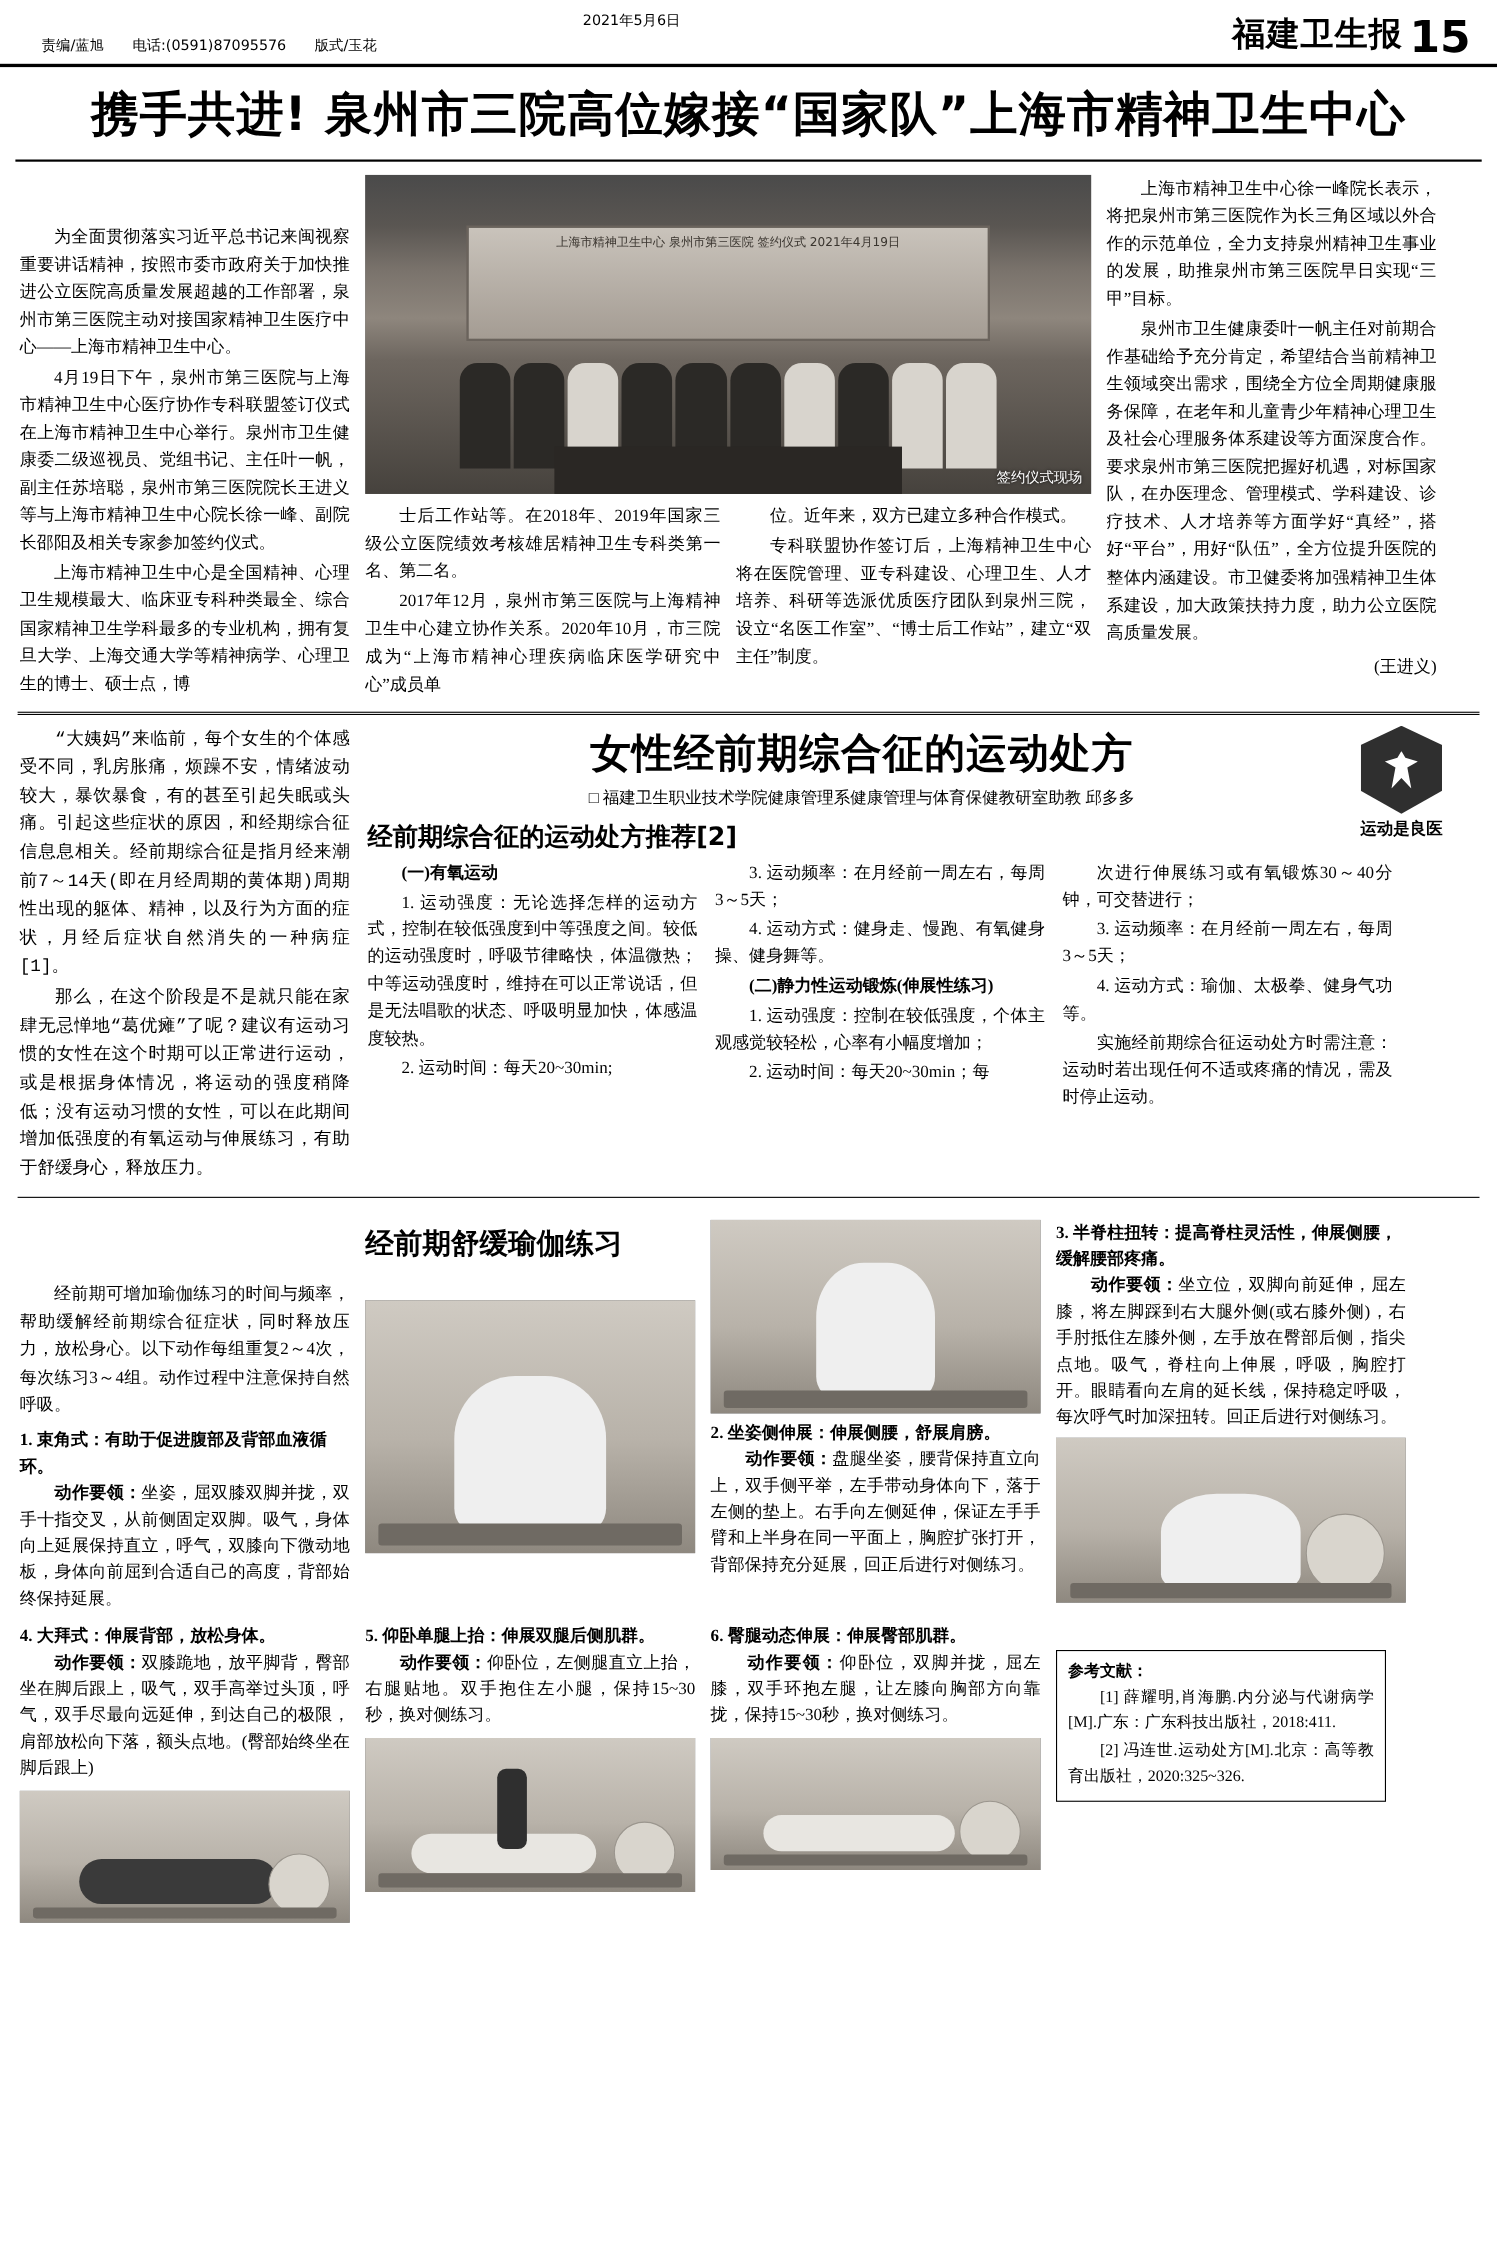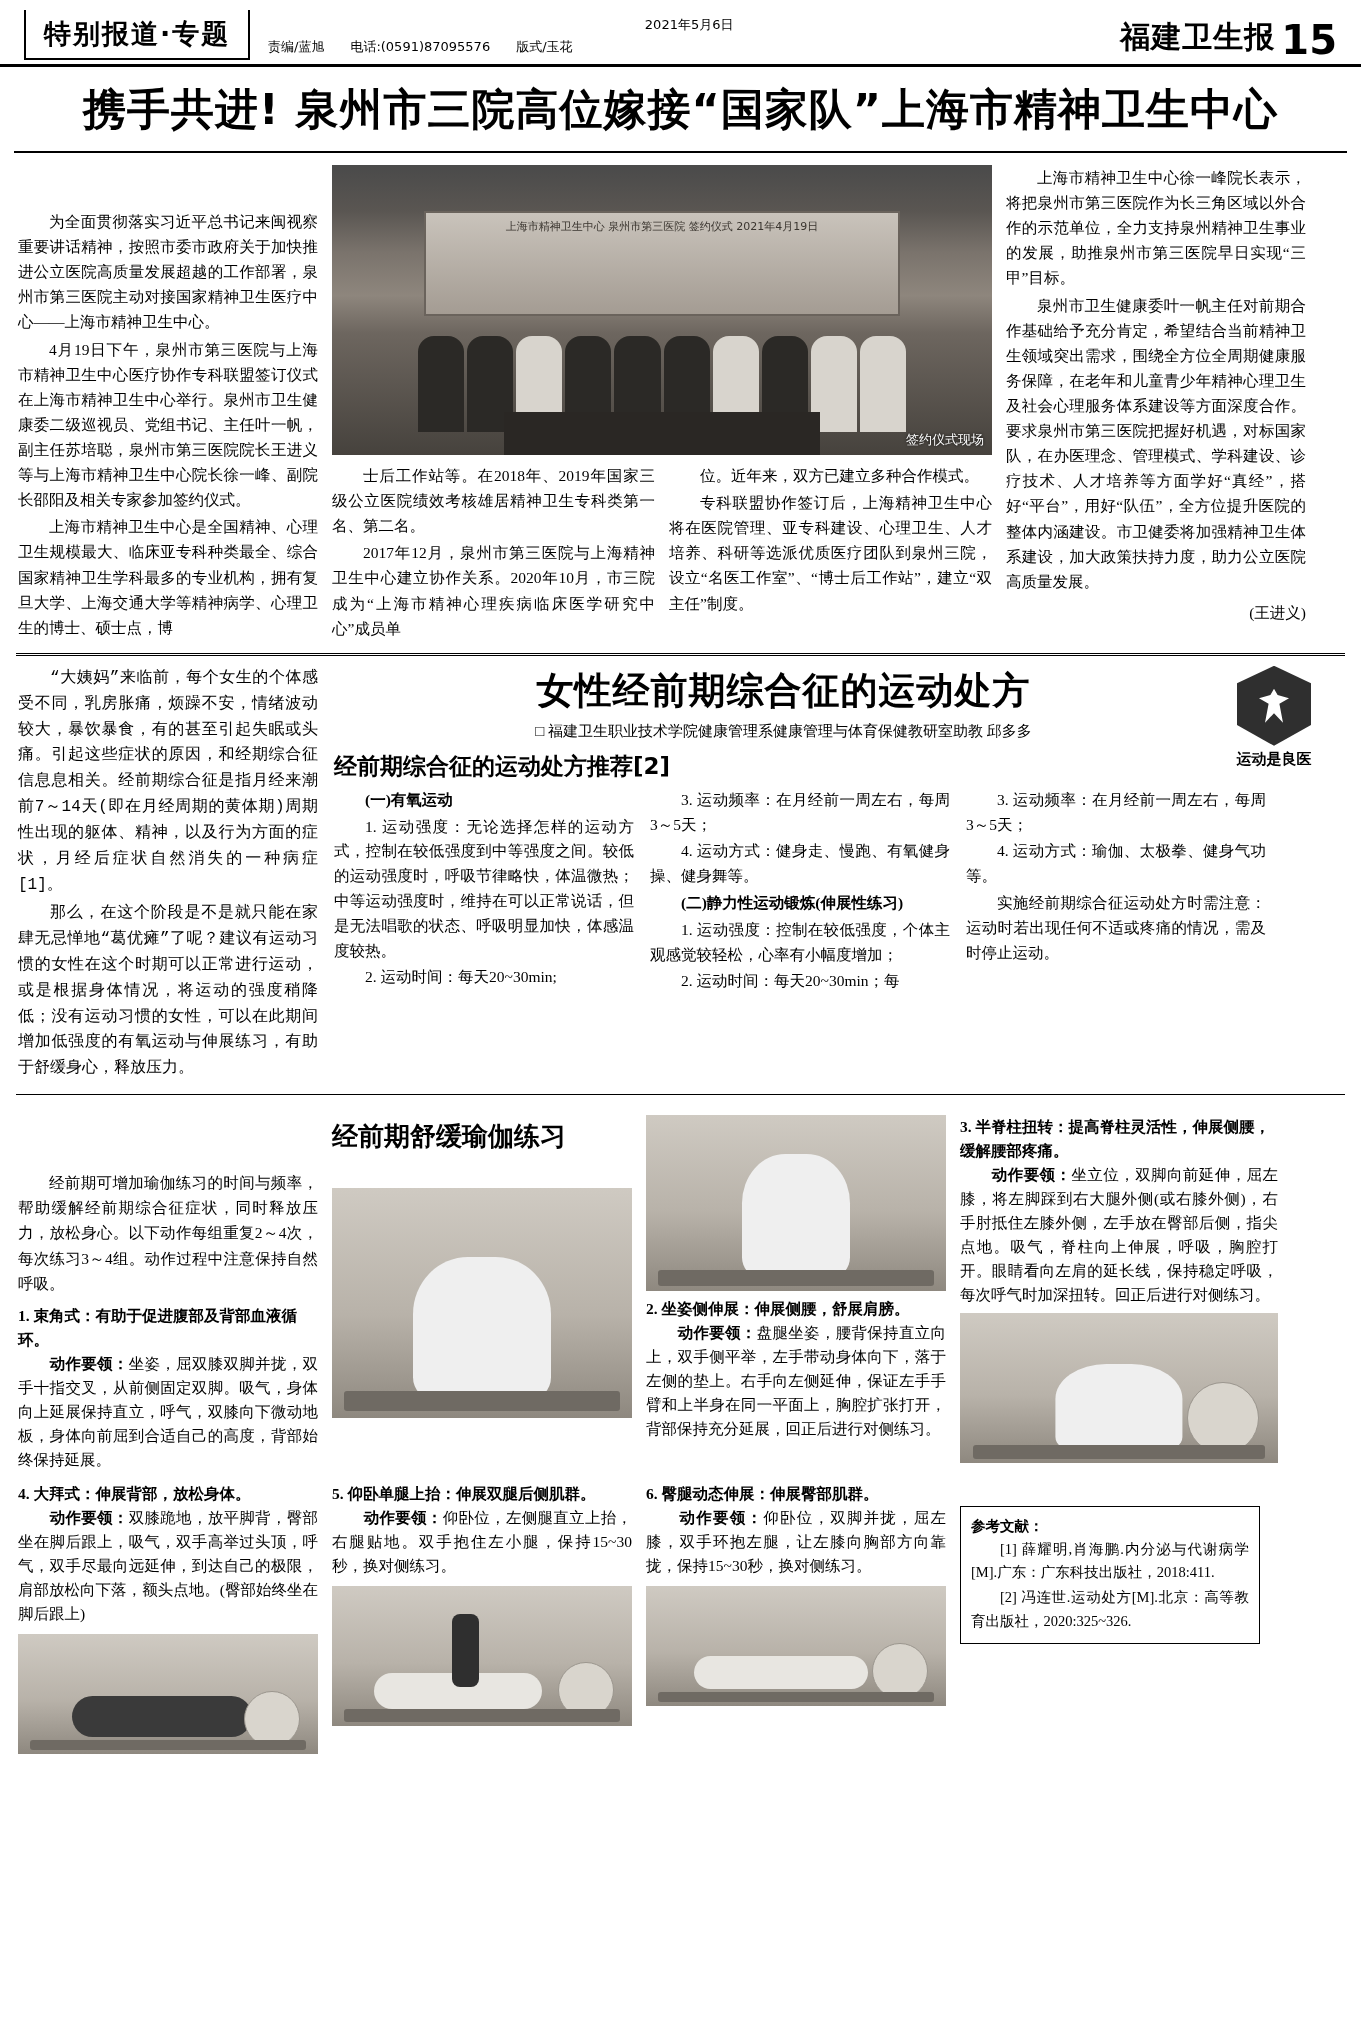--- a/index.html
+++ b/index.html
@@ -257,23 +257,20 @@
   }
   .refs .rt{font-weight:bold;}
   .refs p{margin:0 0 2px 0;text-indent:2em;}
 </style>
 </head>
 <body>
 
 <div class="page">
 
   <div class="masthead">
-    <div class="mh-left">
-      <span class="section-name">特别报道·专题</span>
-    </div>
     <div class="mh-center">
       <div class="mh-date">2021年5月6日</div>
       <div class="mh-credits">
         <span>责编/蓝旭</span>
         <span>电话:(0591)87095576</span>
         <span>版式/玉花</span>
       </div>
     </div>
     <div class="mh-right">
       <span class="paper-name">福建卫生报</span>
@@ -356,20 +353,21 @@
             <p>2. 运动时间：每天20~30min;</p>
           </div>
           <div class="col">
             <p>3. 运动频率：在月经前一周左右，每周3～5天；</p>
             <p>4. 运动方式：健身走、慢跑、有氧健身操、健身舞等。</p>
             <p class="lead">(二)静力性运动锻炼(伸展性练习)</p>
             <p>1. 运动强度：控制在较低强度，个体主观感觉较轻松，心率有小幅度增加；</p>
             <p>2. 运动时间：每天20~30min；每</p>
           </div>
           <div class="col">
+            <p>次进行伸展练习或有氧锻炼30～40分钟，可交替进行；</p>
             <p>3. 运动频率：在月经前一周左右，每周3～5天；</p>
             <p>4. 运动方式：瑜伽、太极拳、健身气功等。</p>
             <p style="text-indent:2em;">实施经前期综合征运动处方时需注意：运动时若出现任何不适或疼痛的情况，需及时停止运动。</p>
           </div>
         </div>
       </div>
     </div>
   </div>
 
   <div class="hr-line"></div>

